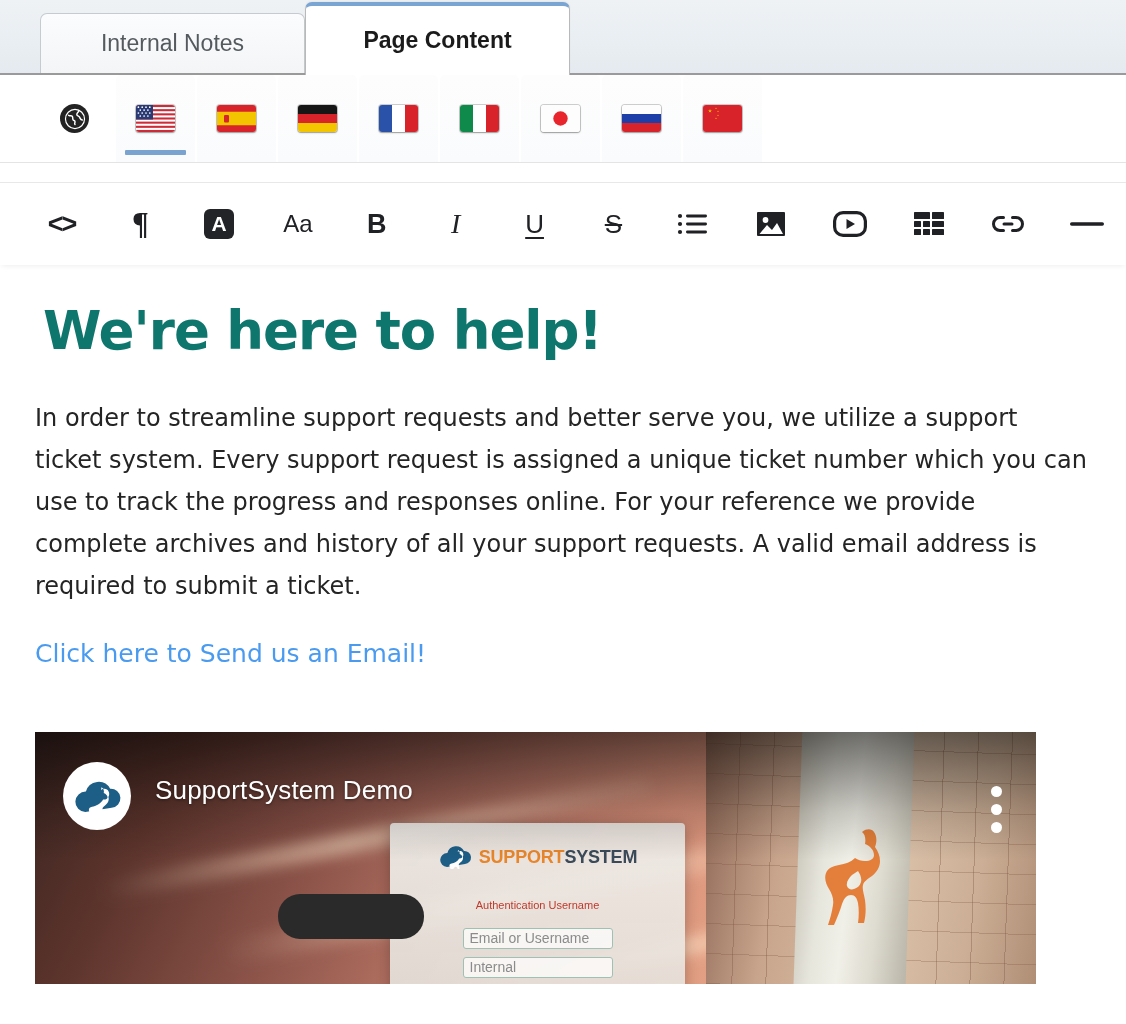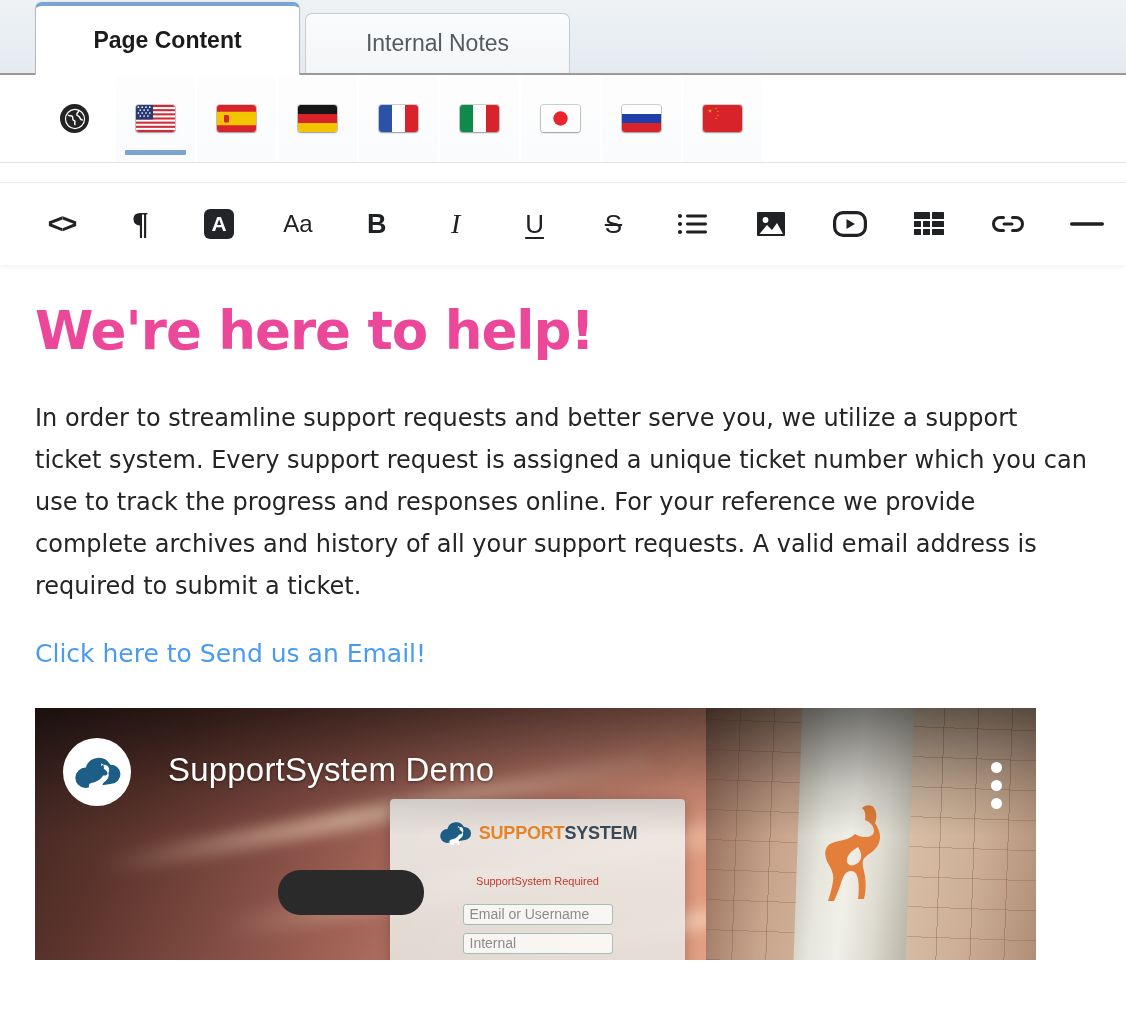--- a/index.html
+++ b/index.html
@@ -158,39 +158,39 @@
     background: #ffffff;
     padding: 30px 35px 0 35px;
     height: 745px;
     overflow: hidden;
   }
   h1.doc-title {
     font-family: "DejaVu Sans", sans-serif;
     font-size: 53px;
     font-weight: bold;
     letter-spacing: -1px;
-    margin: 8px 0 38px 0;
-    color: #ec4899;
+    margin: 8px 0 38px 8px;
+    color: #0f766e;
     line-height: 1.05;
   }
   p.doc-para {
     font-family: "DejaVu Sans", sans-serif;
     font-size: 24px;
     line-height: 42px;
     color: #242424;
     margin: 0 0 32px 0;
     max-width: 1060px;
   }
   a.doc-link {
     font-family: "DejaVu Sans", sans-serif;
     font-size: 25px;
     color: #4a9bf0;
     text-decoration: none;
     display: inline-block;
-    margin-bottom: 40px;
+    margin-bottom: 64px;
     cursor: pointer;
   }
 
   
   .video-embed {
     position: relative;
     width: 1001px;
     height: 252px;
     overflow: hidden;
     background: #2b1d19;
@@ -251,22 +251,22 @@
   .channel-avatar {
     width: 68px; height: 68px;
     border-radius: 50%;
     background: #ffffff;
     display: flex; align-items: center; justify-content: center;
     flex: 0 0 auto;
   }
   .video-title {
     color: #ffffff;
     font-family: "Liberation Sans", sans-serif;
-    font-size: 33px;
-    margin-left: 37px;
+    font-size: 26px;
+    margin-left: 24px;
     margin-top: 13px;
     text-shadow: 0 1px 3px rgba(0,0,0,0.45);
     letter-spacing: 0.2px;
     cursor: pointer;
   }
   .kebab-menu {
     margin-left: auto;
     margin-top: 18px;
     display: flex;
     flex-direction: column;
@@ -337,25 +337,25 @@
     width: 146px; height: 45px;
     background: #2a2a2a;
     border-radius: 22px;
     z-index: 7;
   }
 </style>
 </head>
 <body>
 
 <div class="tabstrip">
+  <div class="tab inactive">
+    <span>Internal Notes</span>
+  </div>
   <div class="tab active">
     <span>Page Content</span>
-  </div>
-  <div class="tab inactive">
-    <span>Internal Notes</span>
   </div>
 </div>
 
 <div class="langbar">
 
   <div class="langitem plain">
     <span class="globe-icon">
       <svg width="22" height="22" viewBox="0 0 24 24">
         <circle cx="12" cy="12" r="11" fill="#232323"></circle>
         <path d="M5 8c2 1 3 0 4 1s0 3 1 4 2 0 2 2-1 2 0 3M16 3c0 2-2 2-2 4s2 1 3 3 1 3 3 3" stroke="#ffffff" stroke-width="1.6" fill="none" stroke-linecap="round"></path>
@@ -617,21 +617,21 @@
                      c-1.6 3-5 4.4-7.6 5 c-1.6 0.4-2.6 1.4-2 3 c0.6 1.6 1.4 3.4 1 5 l1.8 0
                      c0.6-2 1.4-3.6 2.6-4.4 c1.2-0.8 2.4 0 2.6 2 c0.2 1.4 0 2.4-0.2 3.4 l1.8 0
                      c0.6-3 0.4-5.6-0.4-7 c-0.4-1.4 1-2.4 2.4-3.6 c1.6-1.4 2.2-3.4 1.6-5.2
                      c1-1.6 0.6-4-1-5 c-1.2-0.8-3-0.6-4 0.4 z" fill="#ffffff"></path>
           </svg>
         </span>
         <span class="ss-wordmark">
           <span class="sup">SUPPORT</span><span class="sys">SYSTEM</span>
         </span>
       </div>
-      <div class="auth-required">SupportSystem Required</div>
+      <div class="auth-required">Authentication Username</div>
       <div class="login-input">Email or Username</div>
       <div class="login-input second">Internal</div>
     </div>
 
     <div class="cursor-blob"></div>
 
     <div class="video-topbar">
       <span class="channel-avatar">
         <svg width="50" height="38" viewBox="0 0 34 26">
           <path d="M9 24 a7 7 0 0 1 0.4-14 a9 9 0 0 1 16.6-2 a6.5 6.5 0 0 1 1 13 Z" fill="#1d5e86"></path>

